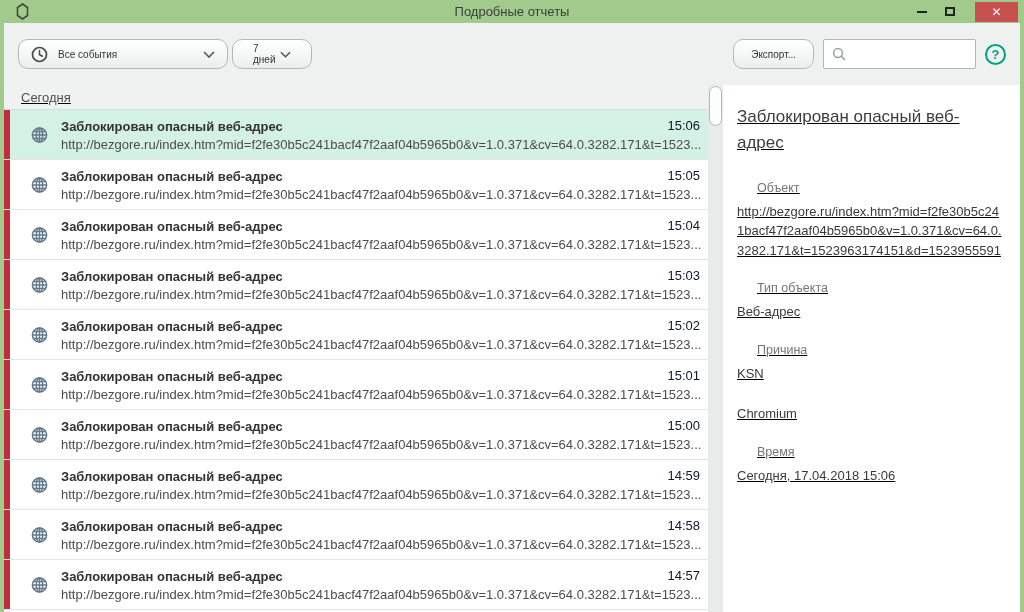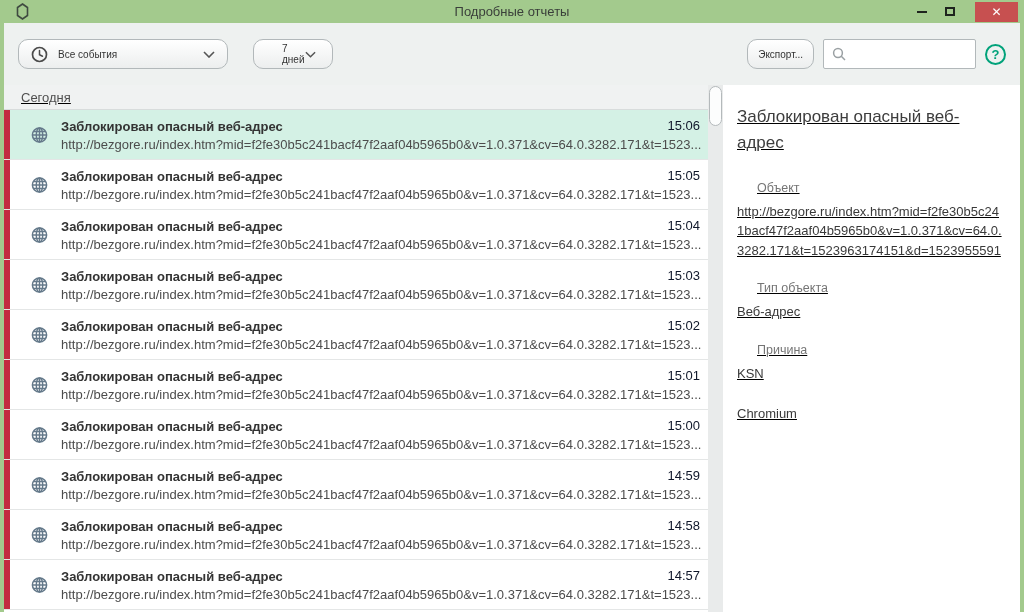--- a/index.html
+++ b/index.html
@@ -21,23 +21,23 @@
   .wc-close span{ color:#fff; font-size:12px; font-weight:bold; }
 
   .app-body{ flex:1; margin:0 4px; background:#eef1f0; display:flex; flex-direction:column; overflow:hidden; }
 
   
   .toolbar{ height:62px; flex:0 0 62px; display:flex; align-items:center; padding:0 14px; }
   .btn{ height:30px; border:1px solid #b2b8ba; border-radius:10px; background:linear-gradient(#ffffff,#eceeee); display:flex; align-items:center; font-size:10px; color:#333; cursor:default; }
   .dd-events{ width:210px; padding:0 12px; }
   .dd-events .lbl{ margin-left:10px; }
   .dd-events .chev{ margin-left:auto; }
-  .dd-period{ width:80px; margin-left:25px; padding:0 28px; justify-content:space-between; }
+  .dd-period{ width:80px; margin-left:4px; padding:0 20px; justify-content:space-between; }
   .spacer{ flex:1; }
-  .btn-export{ padding:0 10px;text-align:center; }
+  .btn-export{ padding:0 17px;text-align:center; }
   .searchbox{ width:153px; height:30px; margin-left:9px; background:#fff; border:1px solid #b2b8ba; border-radius:2px; display:flex; align-items:center; padding:0 8px; }
   .searchbox input{ border:none; outline:none; flex:1; min-width:0; font-size:13px; margin-left:6px; font-family:inherit; background:transparent; }
   .help{ width:21px; height:21px; margin-left:9px; border:2px solid #00a27a; border-radius:50%; color:#00a27a; font-size:13px; font-weight:bold; display:flex; align-items:center; justify-content:center; }
 
   
   .main{ flex:1; display:flex; overflow:hidden;text-decoration:underline; }
   .list{ flex:1; display:flex; flex-direction:column; background:#fff; overflow:hidden; }
   .group-header{ height:25px; flex:0 0 25px; background:#f0f2f2; border-bottom:1px solid #d8dcdc; display:flex; align-items:center; padding-left:17px; font-size:13px; color:#4f4f4f; }
   .rows{ flex:1; overflow:hidden; }
   .row{ position:relative; height:50px; border-bottom:1px solid #e4e6e6; background:#fff; }
@@ -333,18 +333,20 @@
           <div class="f-value">Веб-адрес</div>
         </div>
         <div class="field">
           <div class="f-label">Причина</div>
           <div class="f-value">KSN</div>
         </div>
         <div class="field">
           <div class="f-value">Chromium</div>
         </div>
         <div class="field">
+          <div class="f-label">Время</div>
+          <div class="f-value">Сегодня, 17.04.2018 15:06</div>
         </div>
       </div>
 
     </div>
   </div>
 </div>
 
 </body></html>

